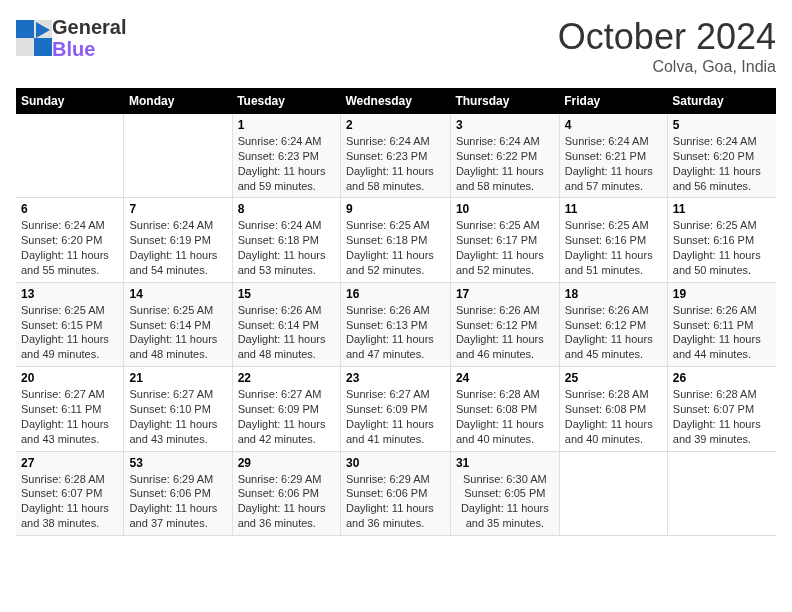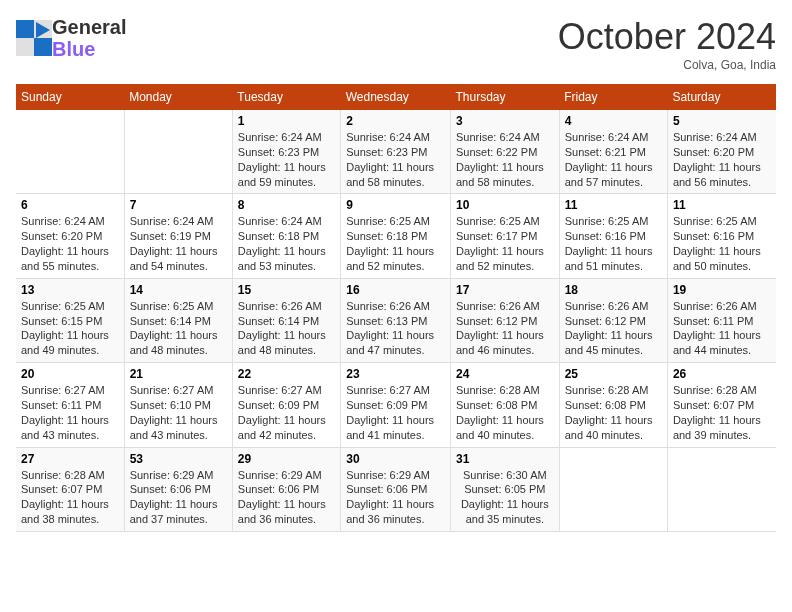--- a/index.html
+++ b/index.html
@@ -24,35 +24,35 @@
     .title-block {
       text-align: right;
     }
     .month-title {
       font-size: 36px;
       font-weight: normal;
       color: #333;
       margin-left: 21px;
     }
     .location {
-      font-size: 12px;
+      font-size: 16px;
       color: #555;
     }
     table {
       width: 100%;
       border-collapse: collapse;
       font-size: 11px;
     }
     thead tr th {
-      background: #c2410c;
+      background: #000000;
       color: #fff;
       text-align: left;
       padding: 6px 5px;
       font-size: 12px;
-      font-weight: normal;
+      font-weight: bold;
     }
     tbody tr {
       border-bottom: 1px solid #ddd;
     }
     tbody tr:nth-child(odd) {
       background: #f9f9f9;
     }
     tbody tr:nth-child(even) {
       background: #fff;
     }

